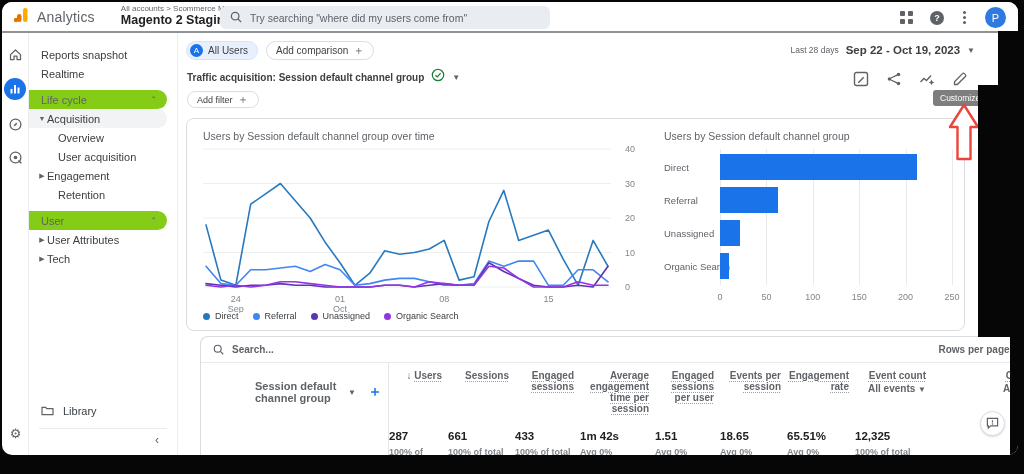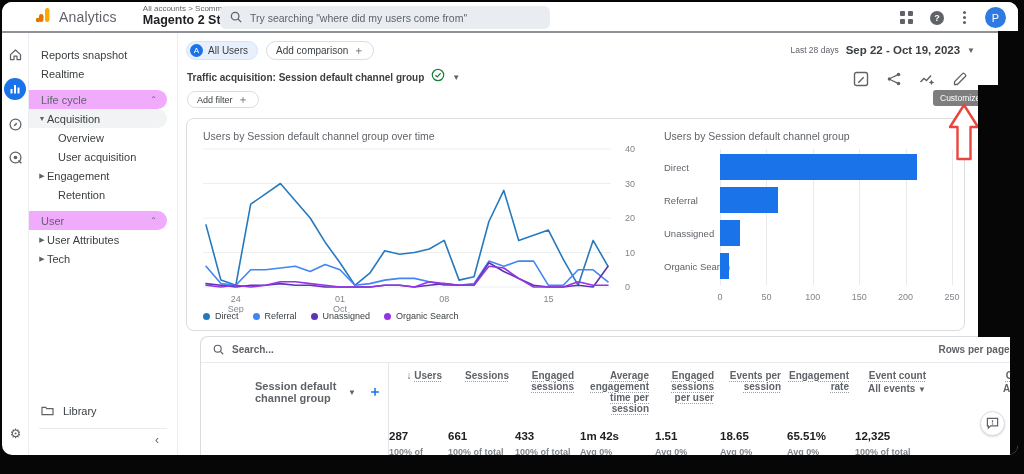--- a/index.html
+++ b/index.html
@@ -3,21 +3,21 @@
 <meta charset="utf-8">
 <style>
   * { box-sizing: border-box; margin: 0; padding: 0; }
   body { font-family: "Liberation Sans", sans-serif; background:#222; }
   .frame { position:relative; width:1024px; height:474px; background:#060606; overflow:hidden; }
   .screen { position:absolute; left:2px; top:2px; width:1016px; height:453px; background:#fff; border-radius:10px; overflow:hidden; }
 
   
   .topbar { position:absolute; left:0; top:0; right:0; height:31px; background:#fff;
             border-bottom:2px solid #8f9296; display:flex; align-items:center; }
-  .logo { display:flex; align-items:center; gap:7px; padding-left:32px; cursor:pointer; }
+  .logo { display:flex; align-items:center; gap:7px; padding-left:10px; cursor:pointer; }
   .logo-text { font-size:14px; color:#5f6368; letter-spacing:.2px; }
   .account { margin-left:26px; line-height:1.1; }
   .crumb { font-size:8px; color:#5f6368; }
   .property { font-size:12.5px; color:#202124; font-weight:bold; display:flex; align-items:center; gap:4px; cursor:pointer; }
   .caret { font-size:8px; color:#5f6368; }
   .searchbar { position:absolute; left:218px; top:4px; width:330px; height:23px; background:#e9edf1;
                border-radius:6px; display:flex; align-items:center; gap:8px; padding:0 10px; cursor:text; }
   .searchbar .ph { font-size:10.5px; color:#5f6368; }
   .topbar-right { position:absolute; right:12px; top:0; height:31px; display:flex; align-items:center; gap:17px; }
   .appsgrid { display:grid; grid-template-columns:5px 5px; grid-gap:3px; cursor:pointer; }
@@ -33,21 +33,21 @@
   .content-row { position:absolute; left:0; top:31px; right:0; bottom:0; }
   .rail { position:absolute; left:0; top:0; bottom:0; width:27px; border-right:1px solid #ebedef;
           display:flex; flex-direction:column; align-items:center; padding-top:12px; gap:15px; }
   .rail-ic { width:18px; height:18px; display:flex; align-items:center; justify-content:center; cursor:pointer; }
   .rail-active { width:22px; height:22px; border-radius:50%; background:#1a73e8; display:flex; align-items:center; justify-content:center; }
   .rail-gear { position:absolute; bottom:14px; left:0; width:27px; text-align:center; font-size:13px; color:#5f6368; cursor:pointer; }
 
   .sidebar { position:absolute; left:27px; top:0; bottom:0; width:149px; border-right:1px solid #ebedef; background:#fff; padding-top:12px; font-size:11px; }
   .side-row { height:19px; display:flex; align-items:center; color:#3c4043; cursor:pointer; position:relative; }
   .side-row .lbl { padding-left:12px; }
-  .sec-hdr { color:#5f6368; background:#f0abfc; border-radius:0 12px 12px 0; margin-right:10px; }
+  .sec-hdr { color:#5f6368; background:#84cc16; border-radius:0 12px 12px 0; margin-right:10px; }
   .sec-hdr .chev { position:absolute; right:10px; font-size:8px; color:#5f6368; }
   .grp { background:#f1f3f4; border-radius:0 12px 12px 0; margin-right:10px; }
   .tw { width:10px; text-align:center; font-size:7px; color:#5f6368; margin-left:8px; }
   .child { padding-left:29px; }
   .active-pill { background:#e8f0fe; color:#1a73e8; border-radius:0 12px 12px 0; margin-right:10px; }
   .gap6 { height:7px; }
   .side-bottom { position:absolute; left:0; right:0; bottom:0; }
   .lib-row { display:flex; align-items:center; gap:9px; padding-left:12px; height:22px; color:#3c4043; cursor:pointer; }
   .side-div { border-top:1px solid #e8eaed; margin:6px 10px 0 10px; }
   .collapse-row { text-align:right; padding:4px 18px 8px 0; color:#5f6368; font-size:12px; cursor:pointer; }

